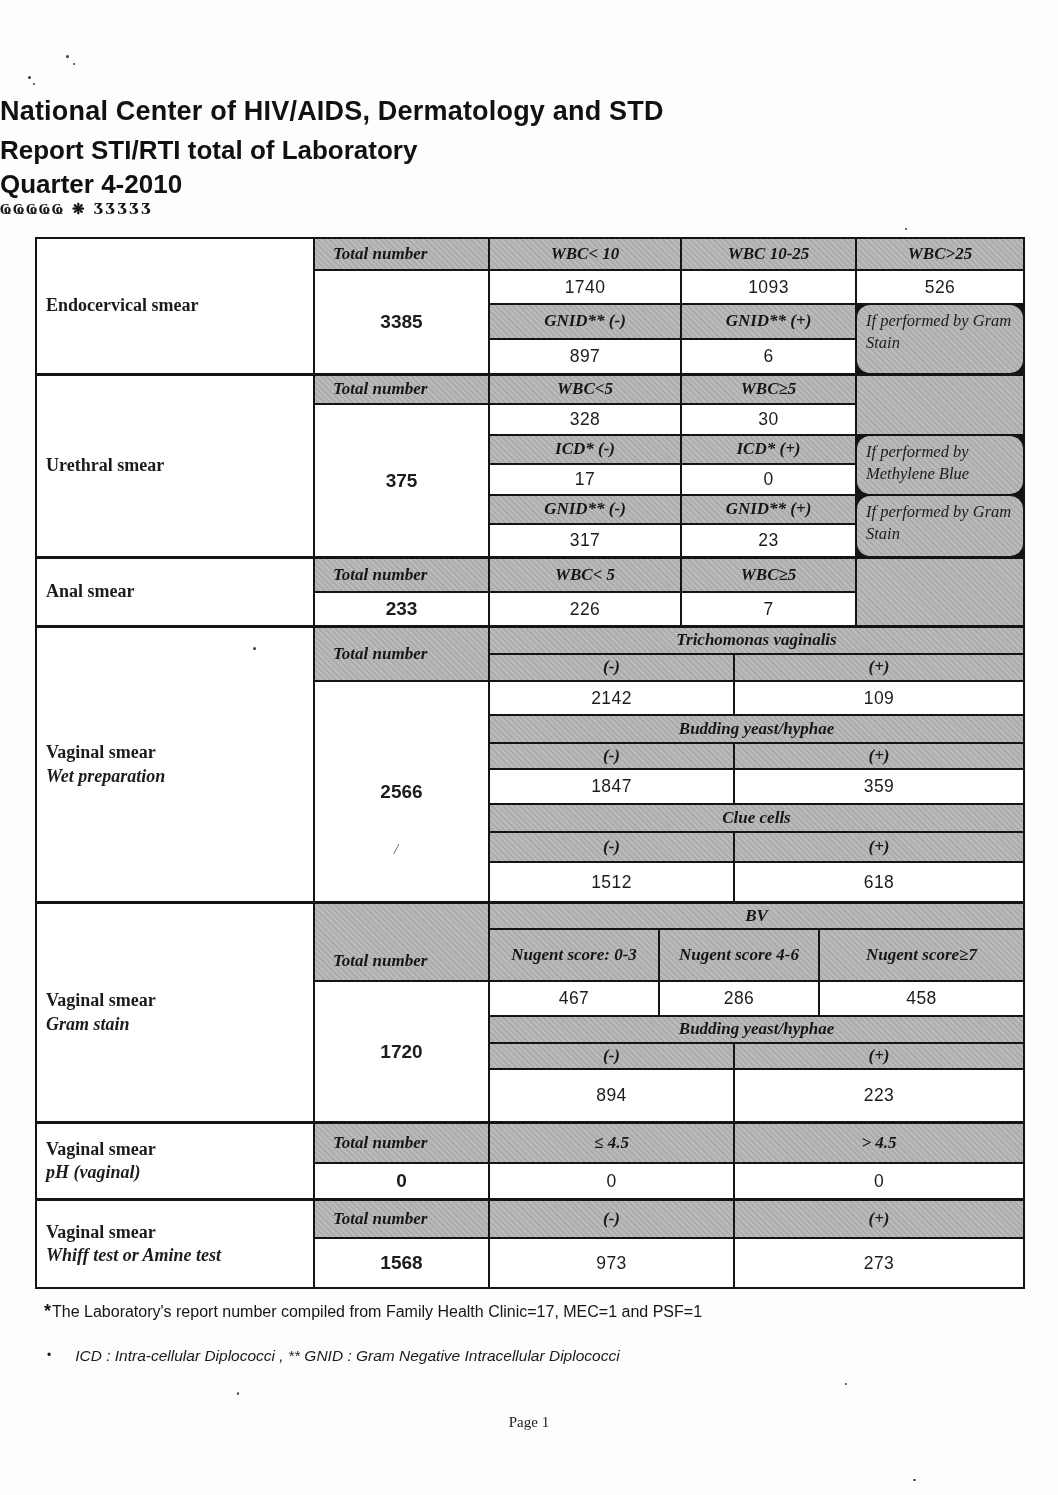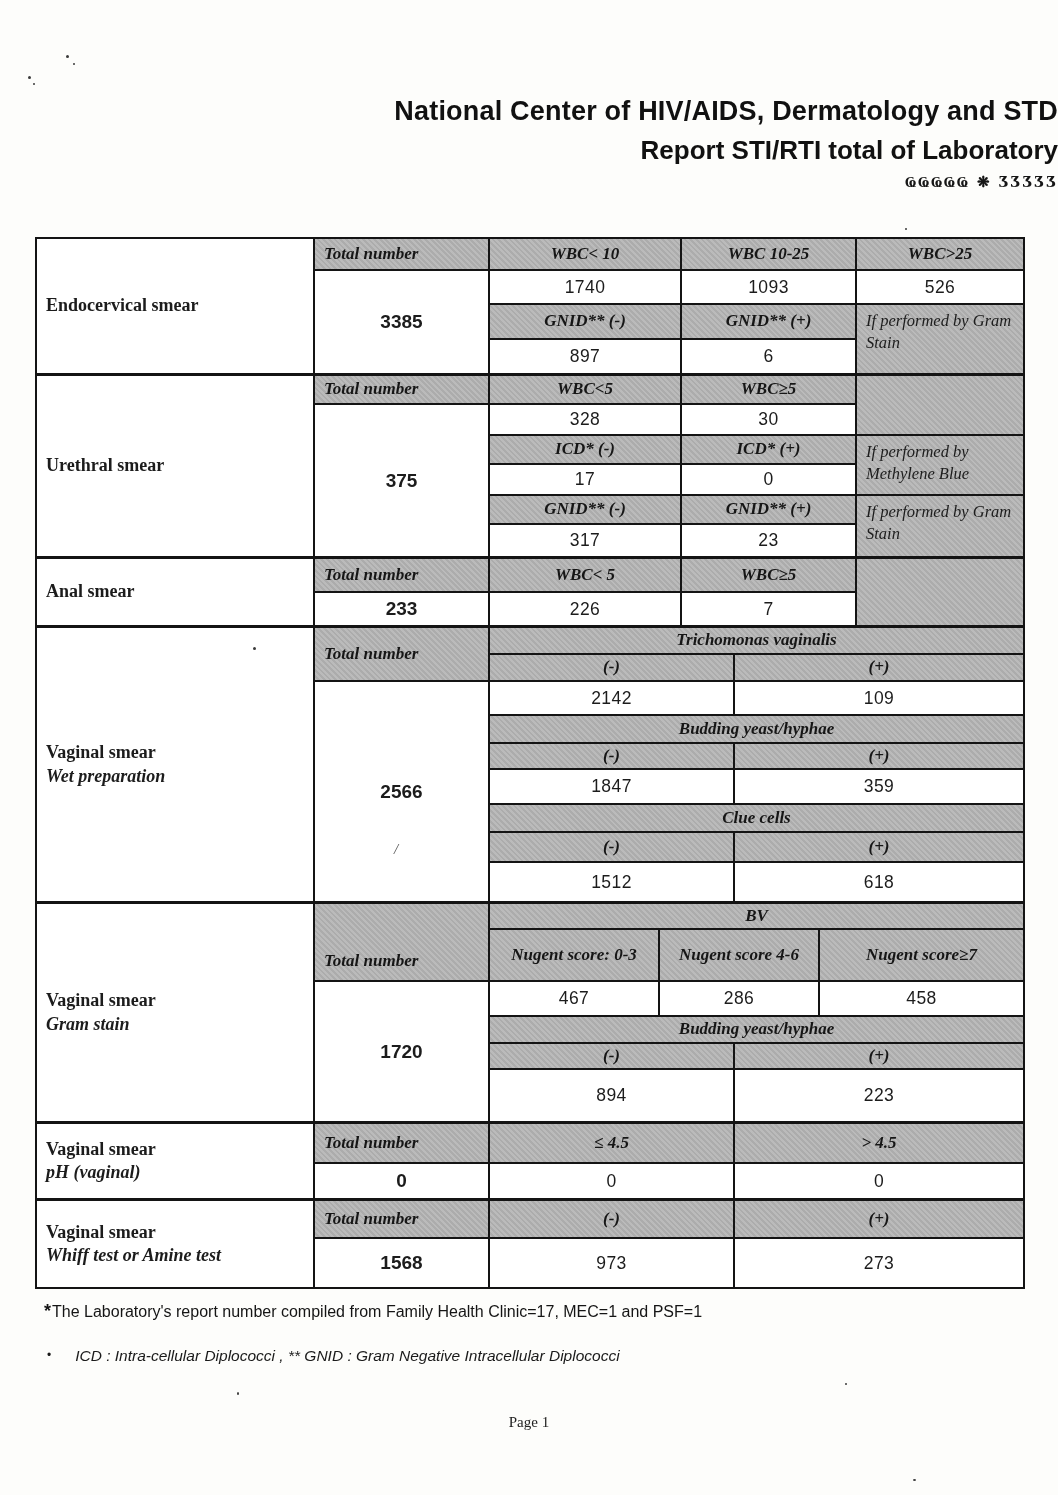--- a/index.html
+++ b/index.html
@@ -6,25 +6,25 @@
   html,body { width:1058px; height:1495px; }
   body {
     position:relative;
     background:#fdfdfb;
     font-family:"Liberation Serif", serif;
     color:#1b1b1b;
     overflow:hidden;
   }
 
   
-  .titles { position:absolute; left:0; top:96px; width:100%; text-align:right; }
+  .titles { position:absolute; left:0; top:96px; width:100%; text-align:left; }
   .t1 { font:bold 27px/1.15 "Liberation Sans", sans-serif; letter-spacing:.2px; color:#111; }
   .t2 { font:bold 26px/1.15 "Liberation Sans", sans-serif; margin-top:9px; color:#111; }
   .t3 { font:bold 26px/1.15 "Liberation Sans", sans-serif; margin-top:4px; color:#111; }
-  .orn { margin-top:7px; font:bold 15px "DejaVu Serif", serif; letter-spacing:2px; color:#161616; }
+  .orn { font:bold 15px "DejaVu Serif", serif; letter-spacing:2px; color:#161616; }
 
   
   .rpt { position:absolute; left:35px; top:237px; width:990px;
          background:#141414; border:2px solid #141414; }
   .sec { display:grid; gap:2px; background:#141414; }
   .sec + .sec { margin-top:3px; }
 
   .sec1 { grid-template-columns:276px 173px 190px 173px 166px;
           grid-template-rows:30px 32px 33px 33px; }
   .sec2 { grid-template-columns:276px 173px 190px 173px 166px;
@@ -38,26 +38,26 @@
   .sec6 { grid-template-columns:276px 173px 243px 288px;
           grid-template-rows:38px 34px; }
   .sec7 { grid-template-columns:276px 173px 243px 288px;
           grid-template-rows:36px 48px; }
 
   .c { background:#fff; display:flex; align-items:center; justify-content:center;
        font:16.5px "Liberation Sans", sans-serif; color:#1c1c1c; text-align:center; }
   .h { background:#b3b3b3;
        background-image:repeating-linear-gradient(45deg, rgba(255,255,255,.10) 0 2px, rgba(0,0,0,.04) 2px 4px);
        font:bold italic 17px/1.2 "Liberation Serif", serif; color:#161616;text-align:center; }
-  .hl { justify-content:flex-start; padding-left:9px; text-align:right; }
+  .hl { justify-content:flex-start; padding-left:18px; text-align:right; }
   .hb { align-items:flex-end; padding-bottom:9px; }
   .note { background:#b3b3b3;
        background-image:repeating-linear-gradient(45deg, rgba(255,255,255,.10) 0 2px, rgba(0,0,0,.04) 2px 4px);
        font:italic 16.5px/1.35 "Liberation Serif", serif; color:#1d1d1d;
-       justify-content:flex-start; align-items:flex-start; padding:5px 4px 0 9px; text-align:left; }
+       justify-content:flex-start; align-items:flex-start; padding:5px 4px 0 9px; text-align:left;border-radius:13px; }
   .g { background:#b3b3b3;
        background-image:repeating-linear-gradient(45deg, rgba(255,255,255,.10) 0 2px, rgba(0,0,0,.04) 2px 4px); }
   .lab { flex-direction:column; align-items:flex-start; justify-content:center;
          padding-left:9px; font:bold 18px/1.3 "Liberation Serif", serif; text-align:left; }
   .lab .sub { font-style:italic; }
   .tot { font:bold 19px "Liberation Sans", sans-serif; }
   .val { font:17.5px "Liberation Sans", sans-serif; letter-spacing:.4px; }
 
   
   .fn1 { position:absolute; left:44px; top:1301px;
@@ -73,20 +73,21 @@
   .speck { position:absolute; background:#3a3a3a; border-radius:50%; }
   .slash { position:absolute; left:394px; top:841px;
            font:italic 15px "Liberation Serif", serif; color:#555; }
 </style>
 </head>
 <body>
 
 <div class="titles">
   <div class="t1">National Center of HIV/AIDS, Dermatology and STD</div>
   <div class="t2">Report STI/RTI total of Laboratory</div>
+  <div class="t3">Quarter 4-2010</div>
   <div class="orn">ҨҨҨҨҨ ❋ ӠӠӠӠӠ</div>
 </div>
 
 <div class="rpt">
 
   <div class="sec sec1">
     <div class="c lab" style="grid-area:1/1/5/2">
         <span>Endocervical smear</span>
       </div>
     <div class="c h hl" style="grid-area:1/2/2/3">Total number</div>

